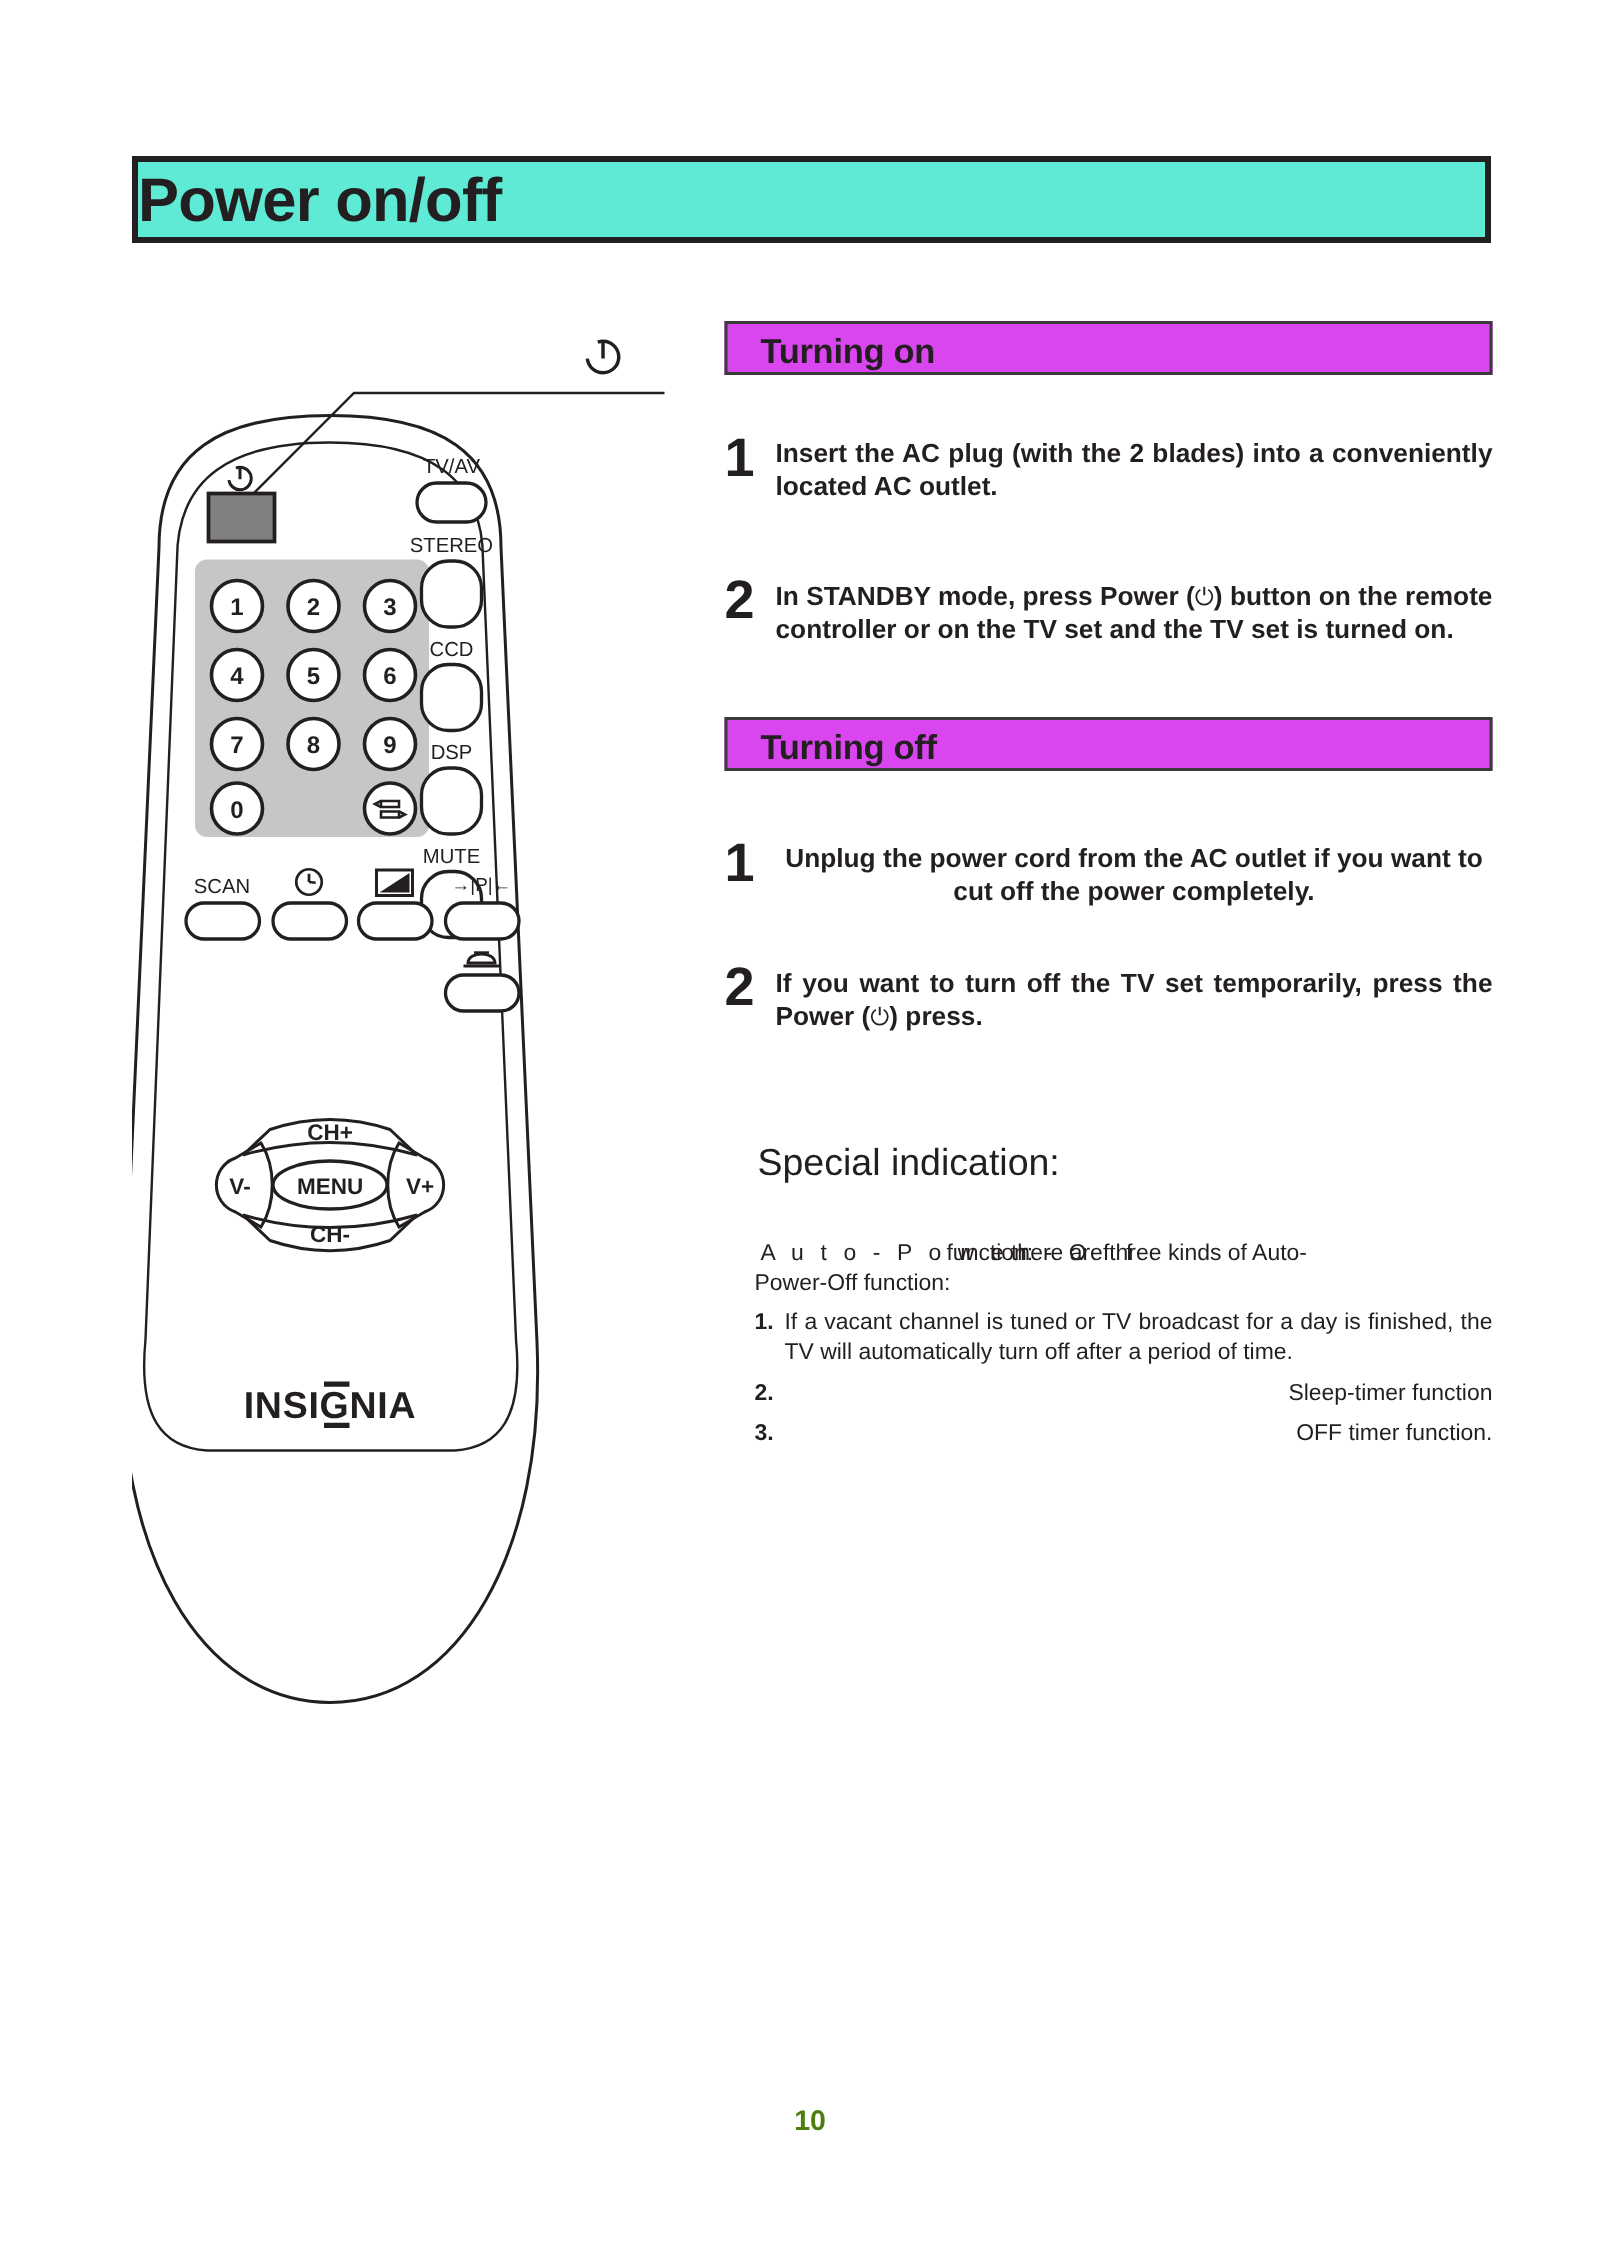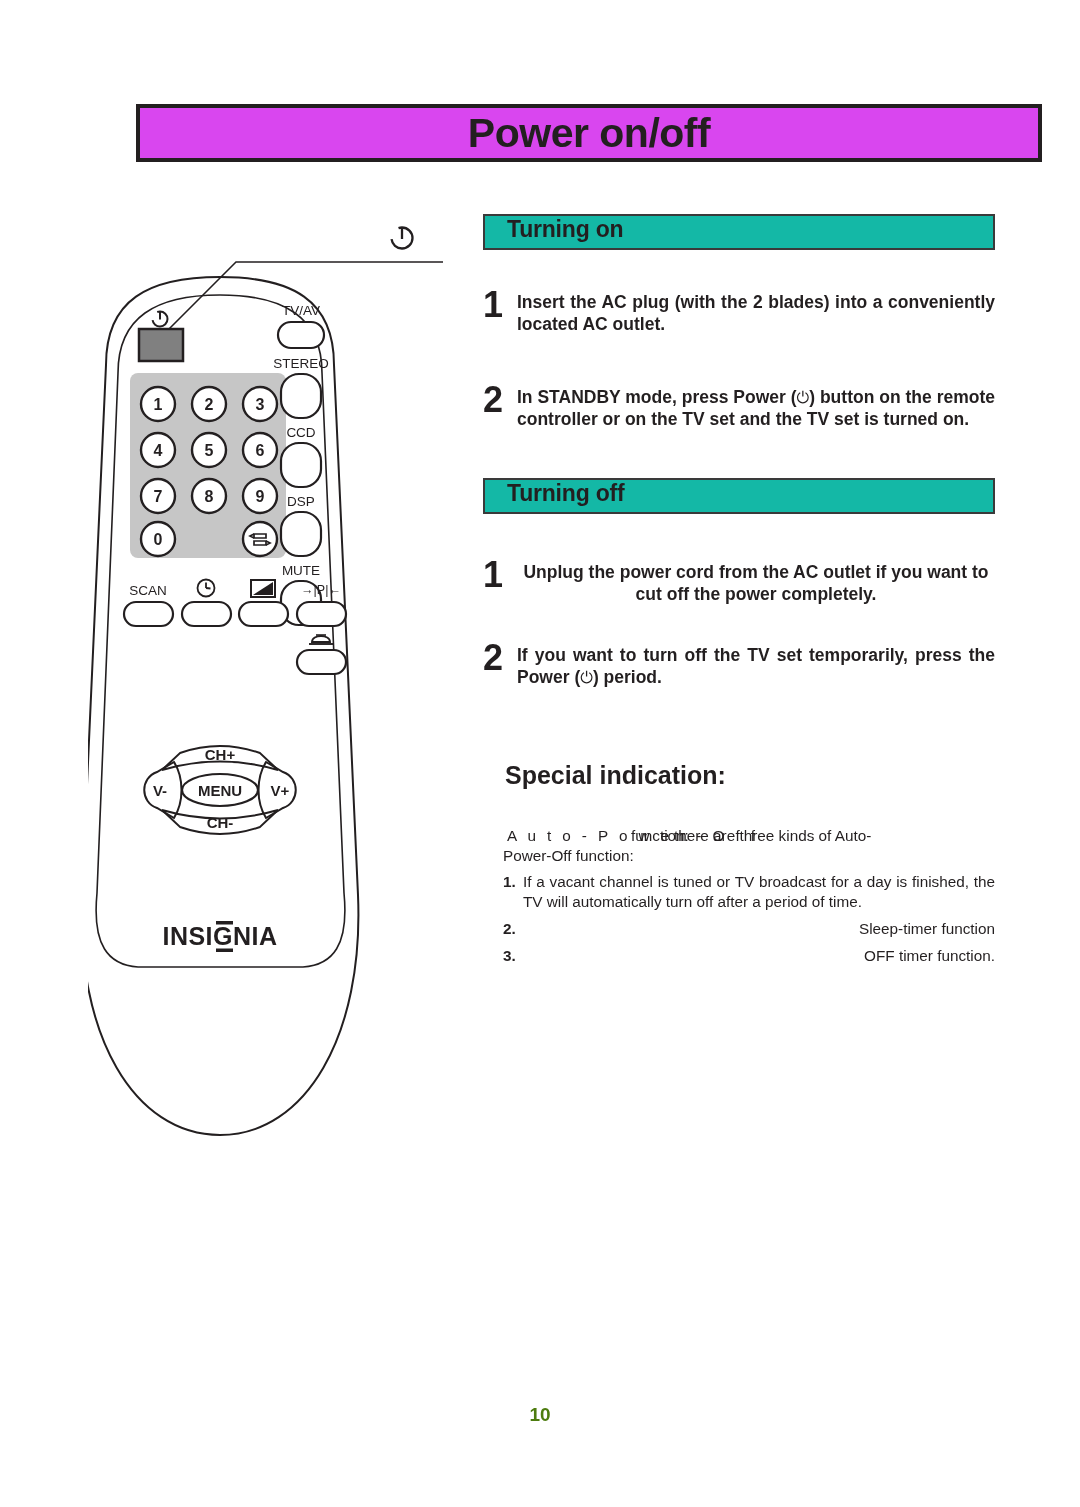--- a/index.html
+++ b/index.html
@@ -17,49 +17,48 @@
   }
 
   
   #page-title-banner {
     position: absolute;
     left: 88px;
     top: 104px;
     width: 906px;
     height: 58px;
     border: 4px solid #231f20;
-    background: #d946ef;
+    background: #5eead4;
     box-sizing: border-box;
     display: flex;
     align-items: center;
-    justify-content: center;
-    margin-left: 48px;
+    justify-content: flex-start;
   }
   #page-title-banner .title-text {
     font-size: 41px;
     font-weight: bold;
     letter-spacing: -0.5px;
     color: #231f20;
   }
 
   
   #right-column {
     position: absolute;
     left: 483px;
     top: 214px;
     width: 512px;
   }
 
   .section-header {
     border: 2px solid #3a3a3a;
-    background: #14b8a6;
+    background: #d946ef;
     height: 36px;
     box-sizing: border-box;
     display: flex;
-    align-items: flex-start;
+    align-items: flex-end;
     padding-left: 22px;
   }
   .section-header .section-header-text {
     font-size: 23px;
     font-weight: bold;
     color: #231f20;
     letter-spacing: -0.2px;
   }
 
   .step {
@@ -97,21 +96,21 @@
 
   .pwr-glyph {
     font-family: "DejaVu Sans", sans-serif;
     font-weight: normal;
     font-size: 16px;
   }
 
   
   #special-indication-title {
     font-size: 25px;
-    font-weight: bold;
+    font-weight: normal;
     color: #231f20;
   }
   .si-body {
     font-size: 15.3px;
     line-height: 1.3;
     color: #231f20;
     text-align: justify;
   }
   .si-overlap-line {
     position: relative;
@@ -427,21 +426,21 @@
   <div class="step" style="margin-top:44px;">
     <div class="step-num">1</div>
     <div class="step-body">
       <div class="step-title nojust">Unplug the power cord from the AC outlet if you want to cut off the power completely.</div>
     </div>
   </div>
 
   <div class="step" style="margin-top:36px;">
     <div class="step-num">2</div>
     <div class="step-body">
-      <div class="step-title"><span>If you want to turn off the TV set temporarily, press the Power (</span><span class="pwr-glyph">⏻</span><span>) period.</span></div>
+      <div class="step-title"><span>If you want to turn off the TV set temporarily, press the Power (</span><span class="pwr-glyph">⏻</span><span>) press.</span></div>
     </div>
   </div>
 
   <div id="special-indication-title" style="margin-top:72px; padding-left:22px;">Special indication:</div>
 
   <div class="si-body" style="margin-top:26px; padding-left:20px;">
     <div class="si-overlap-line">
       <span class="si-spaced">A u t o - P o w e r - O f f</span>
       <span class="si-overlay">function:</span>
       <span class="si-tail">there  are  three  kinds  of  Auto-</span>

